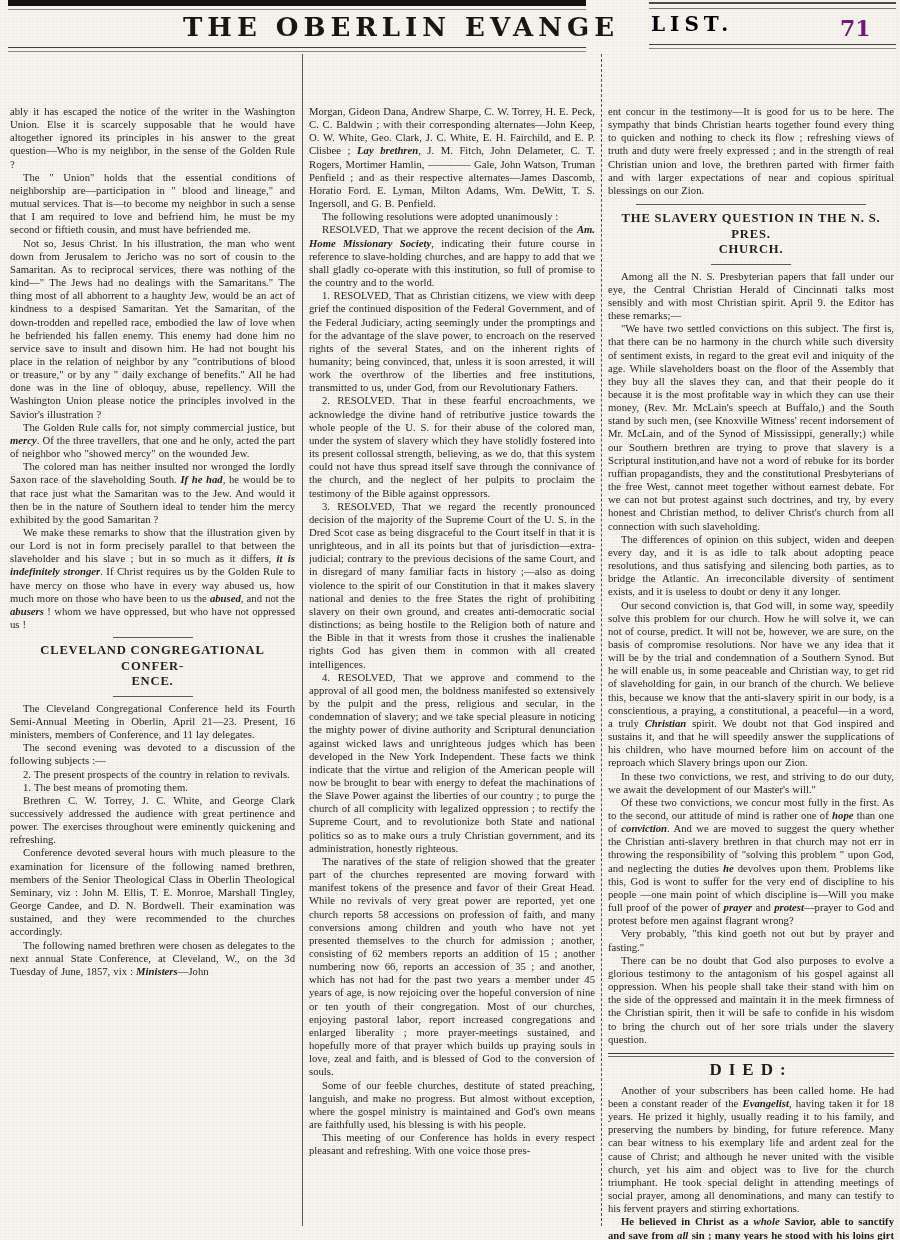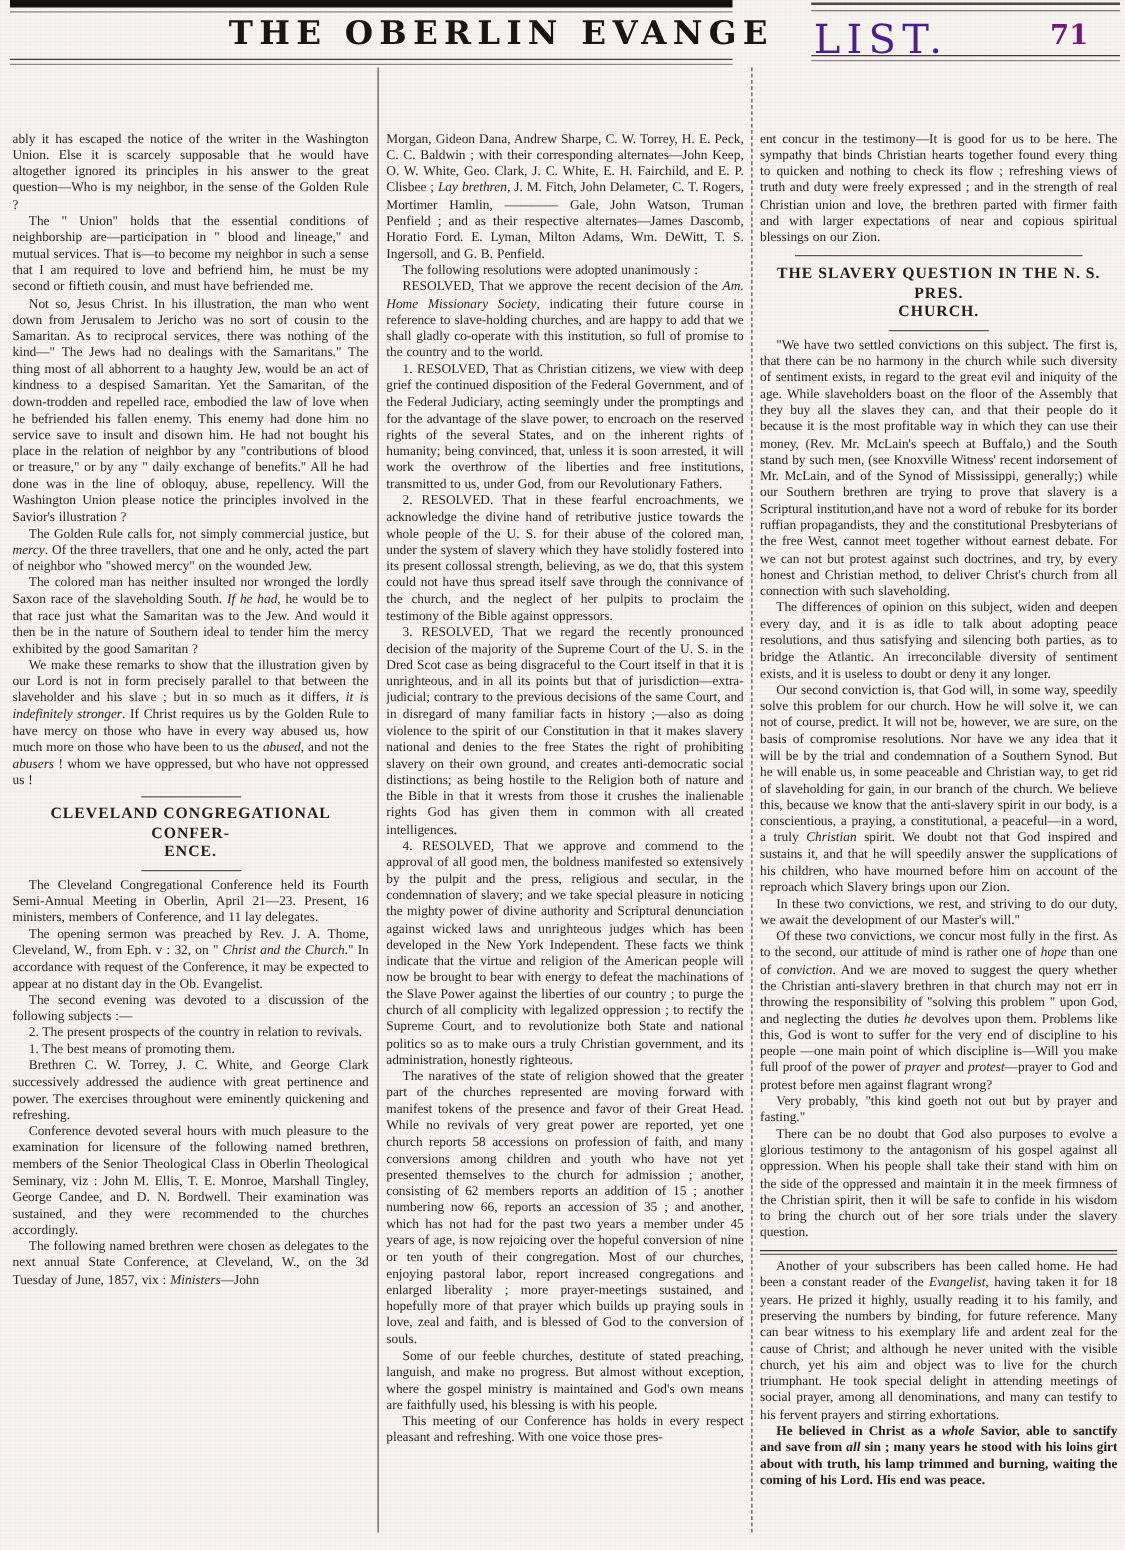--- a/index.html
+++ b/index.html
@@ -13,21 +13,21 @@
     color:#221f1a;
   }
   
   .topbar-left{position:absolute;left:8px;top:0;width:578px;height:6px;background:#14120f;}
   .topbar-left-thin{position:absolute;left:8px;top:9px;width:578px;height:1px;background:#8d877d;}
   .topbar-right{position:absolute;left:649px;top:2px;width:247px;height:4px;
     border-top:2px solid #4d4840;border-bottom:1px solid #7d776d;}
   .masthead-left{position:absolute;left:183px;top:12px;font-family:"DejaVu Serif",serif;
     font-weight:bold;font-size:26px;letter-spacing:5px;color:#191611;white-space:nowrap;}
   .masthead-right{position:absolute;left:651px;top:12px;font-family:"DejaVu Serif",serif;
-    font-weight:normal;font-size:32px;letter-spacing:5px;color:#4c1d95;white-space:nowrap;}
+    font-weight:bold;font-size:20px;letter-spacing:5px;color:#000000;white-space:nowrap;}
   .page-number{position:absolute;left:840px;top:15px;font-family:"DejaVu Serif",serif;
     font-weight:bold;font-size:22px;color:#701a75;}
   .subrule-left{position:absolute;left:8px;top:47px;width:578px;height:3px;
     border-top:1px solid #413c34;border-bottom:1px solid #8d877d;}
   .subrule-right{position:absolute;left:649px;top:44px;width:247px;height:3px;
     border-top:1px solid #413c34;border-bottom:1px solid #8d877d;}
   
   .col{position:absolute;top:57px;height:1178px;overflow:hidden;margin-top:48px;}
   .col1{left:10px;width:285px;}
   .col2{left:309px;width:286px;}
@@ -41,21 +41,21 @@
   .para.cont{text-indent:0;}
   .para.bold{font-weight:bold;}
   .sec-heading{font-size:12.6px;font-weight:bold;text-align:center;letter-spacing:0.8px;
     line-height:15.5px;margin:3px 0 3px;white-space:pre-line;}
   .died-heading{font-size:17px;font-weight:bold;text-align:center;letter-spacing:7px;
     margin:2px 0 4px;}
   .rule-short{width:80px;border-top:1px solid #5d5850;margin:6px auto 5px;}
   .rule-mid{width:230px;border-top:1px solid #5d5850;margin:7px auto 6px;}
   .rule-full{height:2px;border-top:1px solid #3b362f;border-bottom:1px solid #6d675e;
     margin:7px 0 3px;}
-  i{font-style:italic;}
+  i{font-style:italic;font-weight:bold;}
 </style>
 </head>
 <body>
 
 <div class="topbar-left"></div>
 <div class="topbar-left-thin"></div>
 <div class="topbar-right"></div>
 <div class="masthead-left">THE OBERLIN EVANGE</div>
 <div class="masthead-right">LIST.</div>
 <div class="page-number">71</div>
@@ -70,21 +70,20 @@
     <p class="para">The " Union" holds that the essential conditions of neighborship are—participation in " blood and lineage," and mutual services.  That is—to become my neighbor in such a sense that I am required to love and befriend him, he must be my second or fiftieth cousin, and must have befriended me.</p>
     <p class="para">Not so, Jesus Christ.  In his illustration, the man who went down from Jerusalem to Jericho was no sort of cousin to the Samaritan.  As to reciprocal services, there was nothing of the kind—" The Jews had no dealings with the Samaritans."  The thing most of all abhorrent to a haughty Jew, would be an act of kindness to a despised Samaritan.  Yet the Samaritan, of the down-trodden and repelled race, embodied the law of love when he befriended his fallen enemy.  This enemy had done him no service save to insult and disown him.  He had not bought his place in the relation of neighbor by any "contributions of blood or treasure," or by any " daily exchange of benefits."  All he had done was in the line of obloquy, abuse, repellency.  Will the Washington Union please notice the principles involved in the Savior's illustration ?</p>
     <p class="para">The Golden Rule calls for, not simply commercial justice, but <i>mercy</i>.  Of the three travellers, that one and he only, acted the part of neighbor who "showed mercy" on the wounded Jew.</p>
     <p class="para">The colored man has neither insulted nor wronged the lordly Saxon race of the slaveholding South.  <i>If he had</i>, he would be to that race just what the Samaritan was to the Jew.  And would it then be in the nature of Southern ideal to tender him the mercy exhibited by the good Samaritan ?</p>
     <p class="para">We make these remarks to show that the illustration given by our Lord is not in form precisely parallel to that between the slaveholder and his slave ; but in so much as it differs, <i>it is indefinitely stronger</i>.  If Christ requires us by the Golden Rule to have mercy on those who have in every way abused us, how much more on those who have been to us the <i>abused</i>, and not the <i>abusers</i> !  whom we have oppressed, but who have not oppressed us !</p>
     <div class="rule-short"></div>
     <h2 class="sec-heading">CLEVELAND  CONGREGATIONAL  CONFER-
 ENCE.</h2>
     <div class="rule-short"></div>
     <p class="para">The Cleveland Congregational Conference held its Fourth Semi-Annual Meeting in Oberlin, April 21—23. Present, 16 ministers, members of Conference, and 11 lay delegates.</p>
-    <p class="para">The opening sermon was preached by Rev. J. A. Thome, Cleveland, W., from Eph. v : 32, on " <i>Christ and the Church</i>."  In accordance with request of the Conference, it may be expected to appear at no distant day in the Ob. Evangelist.</p>
     <p class="para">The second evening was devoted to a discussion of the following subjects :—</p>
     <p class="para">2. The present prospects of the country in relation to revivals.</p>
     <p class="para">1. The best means of promoting them.</p>
     <p class="para">Brethren C. W. Torrey, J. C. White, and George Clark successively addressed the audience with great pertinence and power.  The exercises throughout were eminently quickening and refreshing.</p>
     <p class="para">Conference devoted several hours with much pleasure to the examination for licensure of the following named brethren, members of the Senior Theological Class in Oberlin Theological Seminary, viz : John M. Ellis, T. E. Monroe, Marshall Tingley, George Candee, and D. N. Bordwell.  Their examination was sustained, and they were recommended to the churches accordingly.</p>
     <p class="para">The following named brethren were chosen as delegates to the next annual State Conference, at Cleveland, W., on the 3d Tuesday of June, 1857, vix : <i>Ministers</i>—John</p>
   </div>
 <div class="col col2">
     <p class="para cont">Morgan, Gideon Dana, Andrew Sharpe, C. W. Torrey, H. E. Peck, C. C. Baldwin ; with their corresponding alternates—John Keep, O. W. White, Geo. Clark, J. C. White, E. H. Fairchild, and E. P. Clisbee ; <i>Lay brethren</i>, J. M. Fitch, John Delameter, C. T. Rogers, Mortimer Hamlin, ———— Gale, John Watson, Truman Penfield ; and as their respective alternates—James Dascomb, Horatio Ford. E. Lyman, Milton Adams, Wm. DeWitt, T. S. Ingersoll, and G. B. Penfield.</p>
     <p class="para">The following resolutions were adopted unanimously :</p>
@@ -96,23 +95,25 @@
     <p class="para">The naratives of the state of religion showed that the greater part of the churches represented are moving forward with manifest tokens of the presence and favor of their Great Head.  While no revivals of very great power are reported, yet one church reports 58 accessions on profession of faith, and many conversions among children and youth who have not yet presented themselves to the church for admission ; another, consisting of 62 members reports an addition of 15 ; another numbering now 66, reports an accession of 35 ; and another, which has not had for the past two years a member under 45 years of age, is now rejoicing over the hopeful conversion of nine or ten youth of their congregation.  Most of our churches, enjoying pastoral labor, report increased congregations and enlarged liberality ; more prayer-meetings sustained, and hopefully more of that prayer which builds up praying souls in love, zeal and faith, and is blessed of God to the conversion of souls.</p>
     <p class="para">Some of our feeble churches, destitute of stated preaching, languish, and make no progress.  But almost without exception, where the gospel ministry is maintained and God's own means are faithfully used, his blessing is with his people.</p>
     <p class="para">This meeting of our Conference has holds in every respect pleasant and refreshing.   With one voice those pres-</p>
   </div>
 <div class="col col3">
     <p class="para cont">ent concur in the testimony—It is good for us to  be here. The sympathy that binds Christian hearts together found every thing to quicken and nothing to check its flow ; refreshing views of truth and duty were freely expressed ; and in the strength of real Christian union and love, the brethren parted with firmer faith and with larger expectations of near and copious spiritual blessings on our Zion.</p>
     <div class="rule-mid"></div>
     <h2 class="sec-heading">THE SLAVERY QUESTION IN THE N. S. PRES.
 CHURCH.</h2>
     <div class="rule-short"></div>
+    <p class="para">Among all the N. S. Presbyterian papers that fall under our eye, the Central Christian Herald of Cincinnati talks most sensibly and with most Christian spirit.  April 9. the Editor has these remarks;—</p>
     <p class="para">"We have two settled convictions on this subject.  The first is, that there can be no harmony in the church while such diversity of sentiment exists, in regard to the great evil and iniquity of the age.  While slaveholders boast on the floor of the Assembly that they buy all the slaves they can, and that their people do it because it is the most profitable way in which they can use their money, (Rev. Mr. McLain's speech at Buffalo,) and the South stand by such men, (see Knoxville Witness' recent indorsement of Mr. McLain, and of the Synod of Mississippi, generally;) while our Southern brethren are trying to prove that slavery is a Scriptural institution,and have not a word of rebuke for its border ruffian propagandists, they and the constitutional Presbyterians of the free West, cannot meet together without earnest debate.  For we can not but protest against such doctrines, and try, by every honest and Christian method, to deliver Christ's church from all connection with such slaveholding.</p>
     <p class="para">The differences of opinion on this subject, widen and deepen every day, and it is as idle to talk about adopting peace resolutions, and thus satisfying and silencing both parties, as to bridge the Atlantic.  An irreconcilable diversity of sentiment exists, and it is useless to doubt or deny it any longer.</p>
     <p class="para">Our second conviction is, that God will, in some way, speedily solve this problem for our church.  How he will solve it, we can not of course, predict.  It will not be, however, we are sure, on the basis of compromise resolutions. Nor have we any idea that it will be by the trial and condemnation of a Southern Synod.  But he will enable us, in some peaceable and Christian way, to get rid of slaveholding for gain, in our branch of the church.  We believe this, because we know that the anti-slavery spirit in our body, is a conscientious, a praying, a constitutional, a peaceful—in a word, a truly <i>Christian</i> spirit.  We doubt not that God inspired and sustains it, and that he will speedily answer the supplications of his children, who have mourned before him on account of the reproach which Slavery brings upon our Zion.</p>
     <p class="para">In these two convictions, we rest, and striving to do our duty, we await the development of our Master's will."</p>
     <p class="para">Of these two convictions, we concur most fully in the first.  As to the second, our attitude of mind is rather one of <i>hope</i> than one of <i>conviction</i>.  And we are moved to suggest the query whether the Christian anti-slavery brethren in that church may not err in throwing the responsibility of "solving this problem " upon God, and neglecting the duties <i>he</i> devolves upon them.   Problems like this, God is wont to suffer for the very end of discipline to his people —one main point of which discipline is—Will you make full proof of the power of <i>prayer</i> and <i>protest</i>—prayer to God and protest before men against flagrant wrong?</p>
     <p class="para">Very probably, "this kind goeth not out but by prayer and fasting."</p>
     <p class="para">There can be no doubt that God also purposes to evolve a glorious testimony to the antagonism of his gospel against all oppression.  When his people shall take their stand with him on the side of the oppressed and maintain it in the meek firmness of the Christian spirit, then it will be safe to confide in his wisdom to bring the church out of her sore trials under the slavery question.</p>
     <div class="rule-full"></div>
+    <h2 class="died-heading">DIED:</h2>
     <p class="para">Another of your subscribers has been called home.  He had been a constant reader of the <i>Evangelist</i>, having taken it for 18 years.  He prized it highly, usually reading it to his family, and preserving the numbers by binding, for future reference.   Many can bear witness to his exemplary life and ardent zeal for the cause of Christ; and although he never united with the visible church, yet his aim and object was to live for the church triumphant.  He took special delight in attending meetings of social prayer, among all denominations, and many can testify to his fervent prayers and stirring exhortations.</p>
     <p class="para bold">He believed in Christ as a <i>whole</i> Savior, able to sanctify and save from <i>all</i> sin ; many years he stood with his loins girt about with truth, his lamp trimmed and burning, waiting the coming of his Lord.  His end was peace.</p>
   </div>
 
 </body></html>

